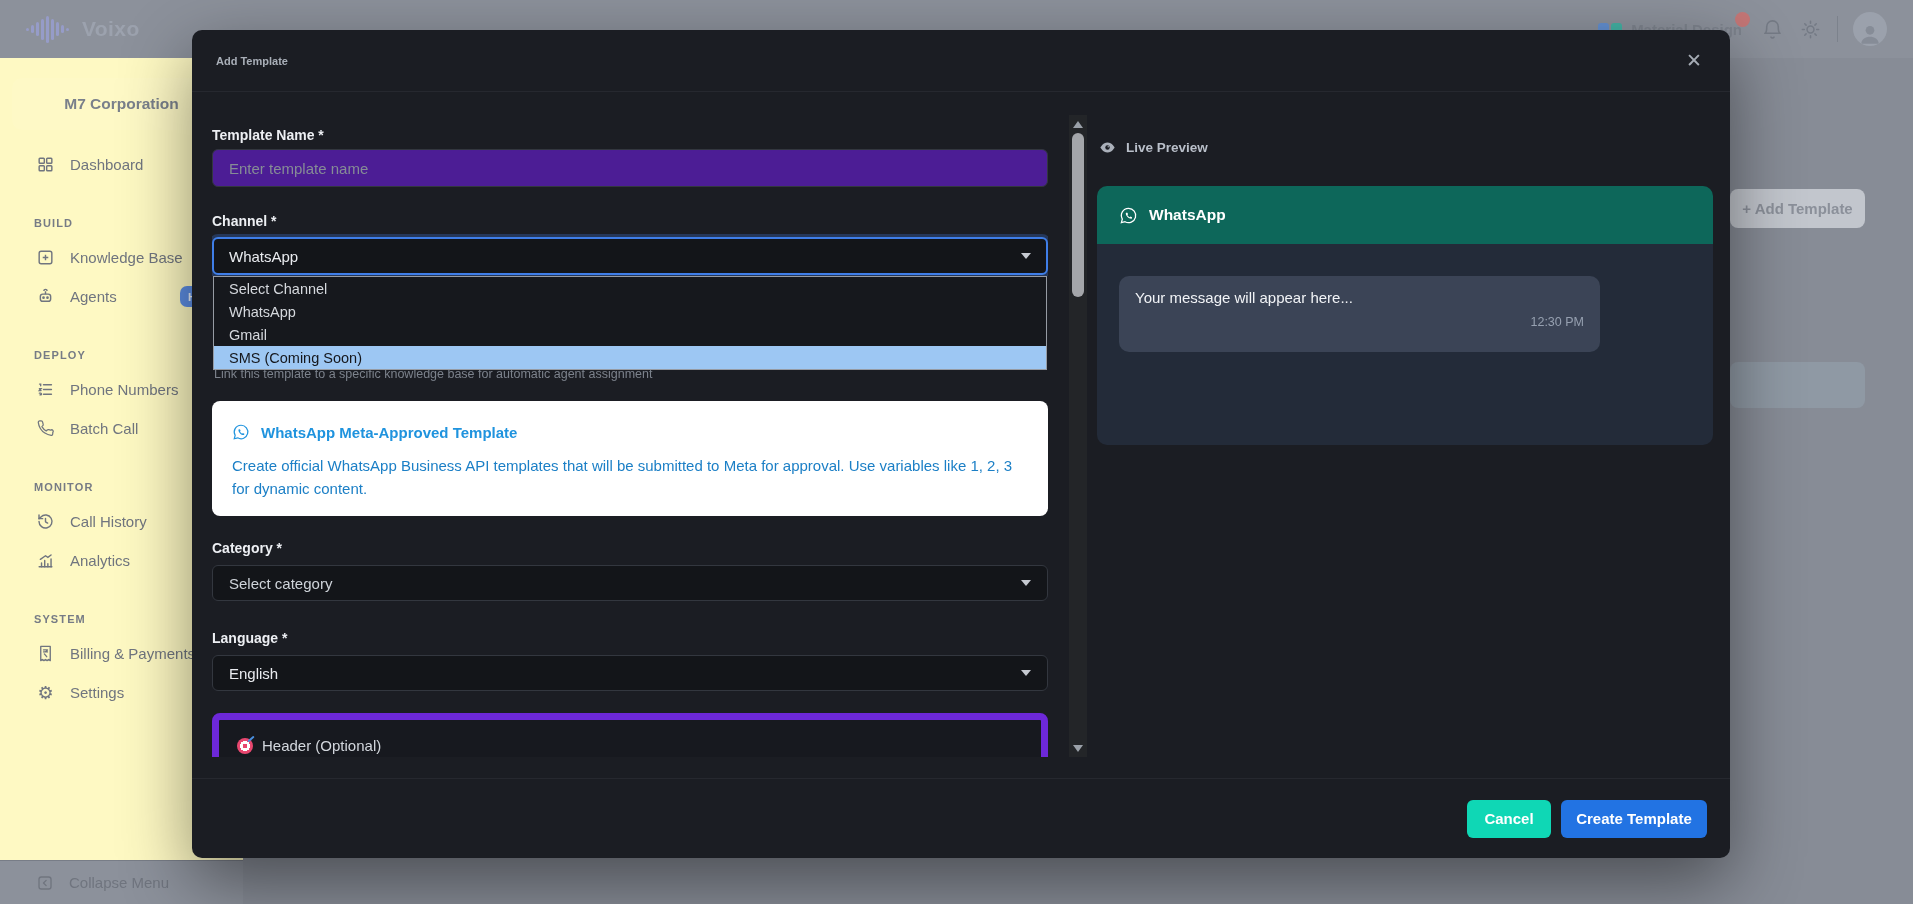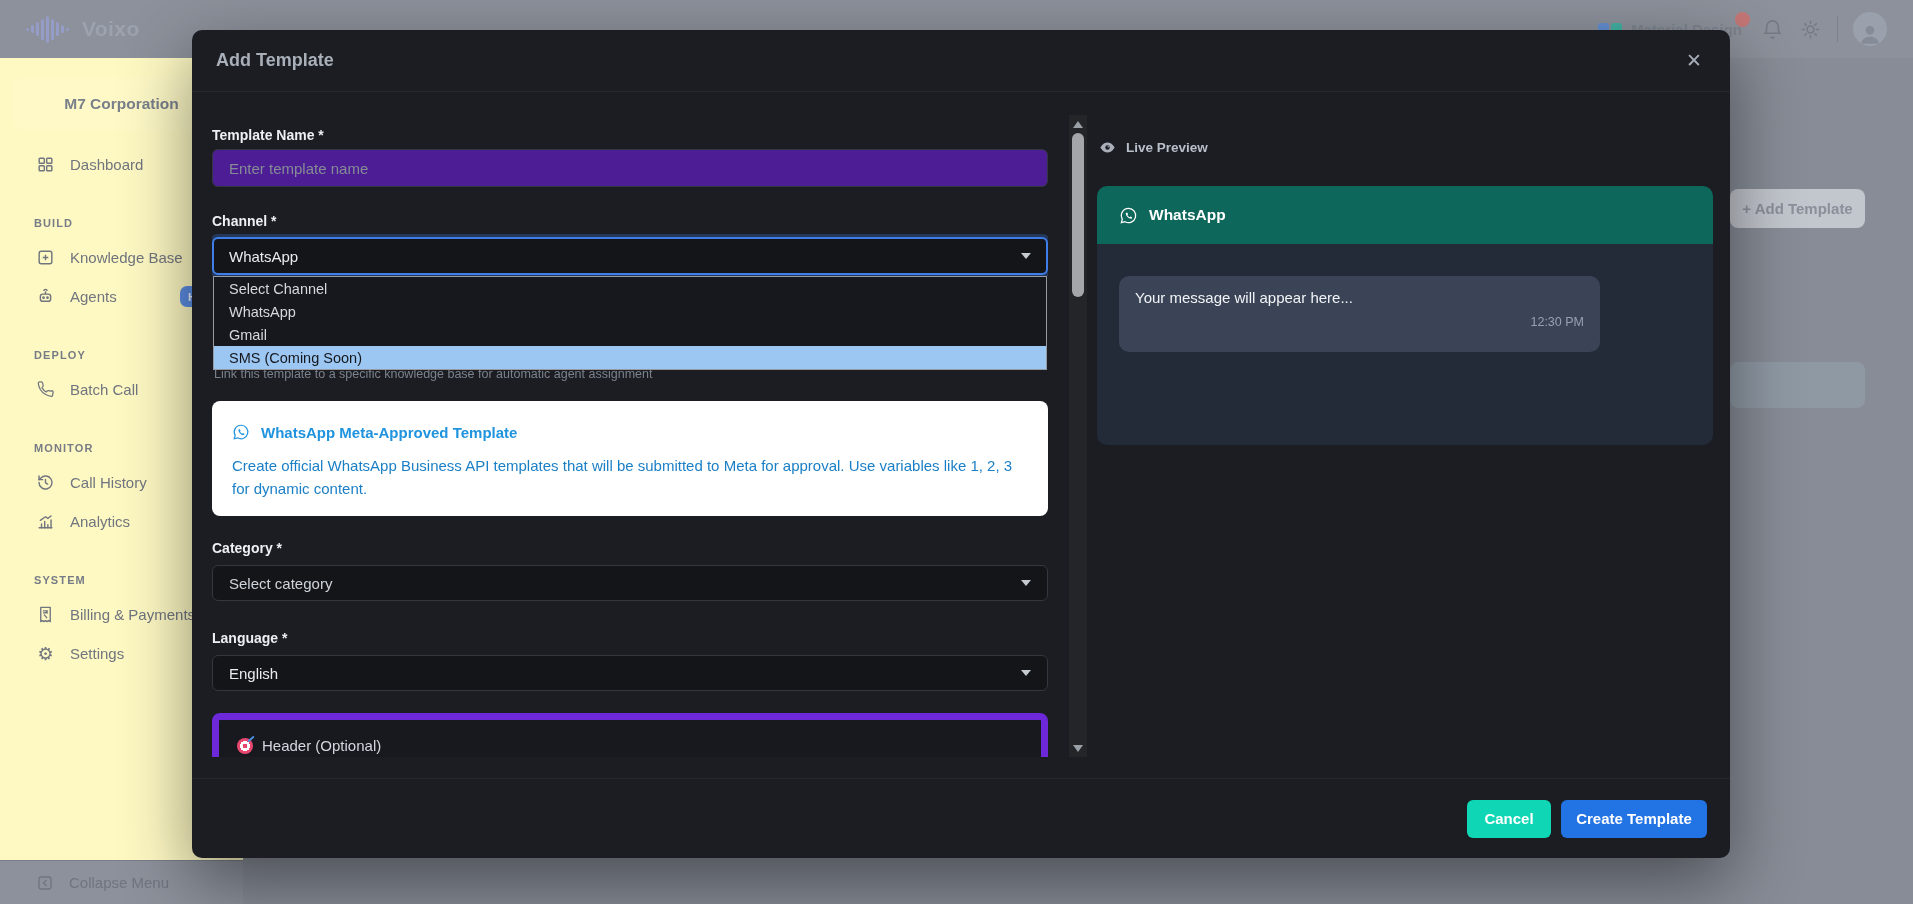--- a/index.html
+++ b/index.html
@@ -45,21 +45,21 @@
   .collapse svg{width:18px;height:18px}
 
   .bg-add-btn{position:absolute;left:1730px;top:189px;width:135px;height:39px;background:#c2c6cd;border-radius:8px;
               color:#8b909a;font-size:15px;font-weight:bold;display:flex;align-items:center;justify-content:center;}
   .bg-chip{position:absolute;left:1730px;top:362px;width:135px;height:46px;background:#8f99a4;border-radius:8px;}
 
   
   .modal{position:absolute;left:192px;top:30px;width:1538px;height:828px;background:#1b1d23;border-radius:10px;
          box-shadow:0 24px 70px rgba(0,0,0,.45);z-index:20;color:#e8eaee;}
   .modal-header{height:62px;display:flex;align-items:center;padding:0 24px;border-bottom:1px solid #26282f;box-sizing:border-box;}
-  .modal-title{font-size:18px;font-weight:bold;color:#a9afb8;}
+  .modal-title{font-size:11px;font-weight:bold;color:#a9afb8;}
   .close-btn{margin-left:auto;font-size:19px;color:#a6acb5;line-height:1;padding:4px;cursor:default;}
   .modal-body{position:relative;height:686px;}
 
   .form-scroll{position:absolute;left:20px;top:23px;width:836px;height:642px;overflow:hidden;}
   .field-label{font-size:14px;font-weight:bold;color:#edeff3;}
   .text-input{width:100%;height:38px;box-sizing:border-box;background:#4c1d95;border:1px solid #33373f;border-radius:6px;
               color:#e8eaee;font-size:15px;padding:0 16px;font-family:inherit;outline:none;}
   .text-input::placeholder{color:#868c96;opacity:1;}
   .selectbox{height:38px;background:#131519;border:1px solid #33373f;border-radius:6px;display:flex;align-items:center;
              padding:0 16px;font-size:15px;color:#e9ebef;box-sizing:border-box;}
@@ -196,20 +196,26 @@
             <path d="M12 5.5V9M10 5a2 2 0 1 1 4 0"></path>
             <circle cx="9.5" cy="13.5" r="0.8" fill="currentColor"></circle>
             <circle cx="14.5" cy="13.5" r="0.8" fill="currentColor"></circle>
           </svg>
         <span>Agents</span>
         <span class="badge">H</span>
       </div>
 
       <div class="section-h">DEPLOY</div>
       <div class="nav-item">
+        <svg viewBox="0 0 24 24" fill="none" stroke="currentColor" stroke-width="1.8" stroke-linecap="round">
+            <path d="M9.5 6h10M9.5 12h10M9.5 18h10M4.5 5.2h1.4v2.2M4.3 11h2l-2 2.2h2M4.3 16.6h1.6a1 1 0 0 1 0 2h-.6a1 1 0 0 0 0-.1"></path>
+          </svg>
+        <span>Phone Numbers</span>
+      </div>
+      <div class="nav-item">
         <svg viewBox="0 0 24 24" fill="none" stroke="currentColor" stroke-width="1.7" stroke-linecap="round" stroke-linejoin="round">
             <path d="M22 16.92v2a2 2 0 0 1-2.18 2 19.79 19.79 0 0 1-8.63-3.07 19.5 19.5 0 0 1-6-6A19.79 19.79 0 0 1 2.12 3.2 2 2 0 0 1 4.11 1h2a2 2 0 0 1 2 1.72c.13.96.36 1.9.7 2.81a2 2 0 0 1-.45 2.11L7.09 8.91a16 16 0 0 0 6 6l1.27-1.27a2 2 0 0 1 2.11-.45c.91.34 1.85.57 2.81.7A2 2 0 0 1 22 16.92z" transform="scale(0.92) translate(1,1.5)"></path>
           </svg>
         <span>Batch Call</span>
       </div>
 
       <div class="section-h">MONITOR</div>
       <div class="nav-item">
         <svg viewBox="0 0 24 24" fill="none" stroke="currentColor" stroke-width="1.8" stroke-linecap="round" stroke-linejoin="round">
             <path d="M3.8 12a8.2 8.2 0 1 0 2.4-5.8L3.8 8.4"></path>

